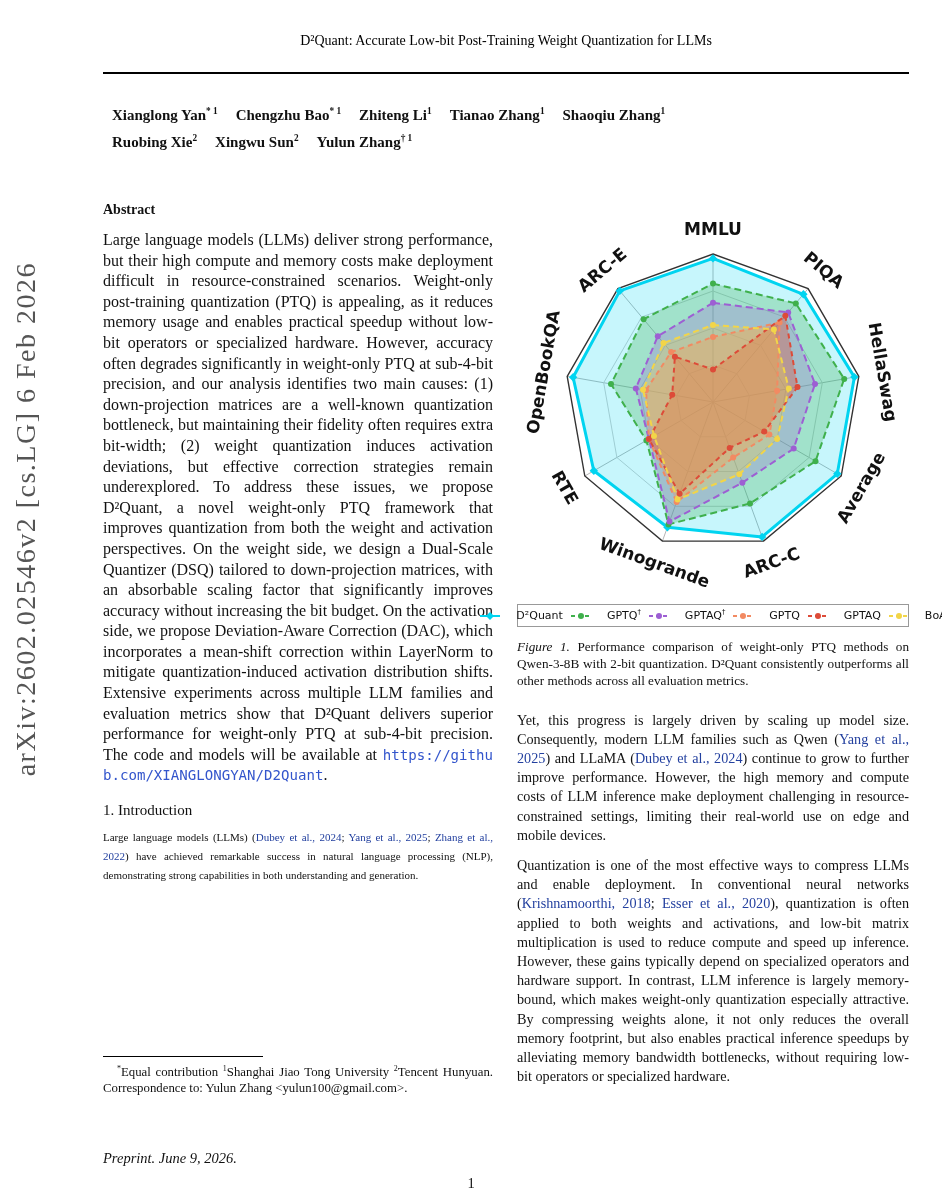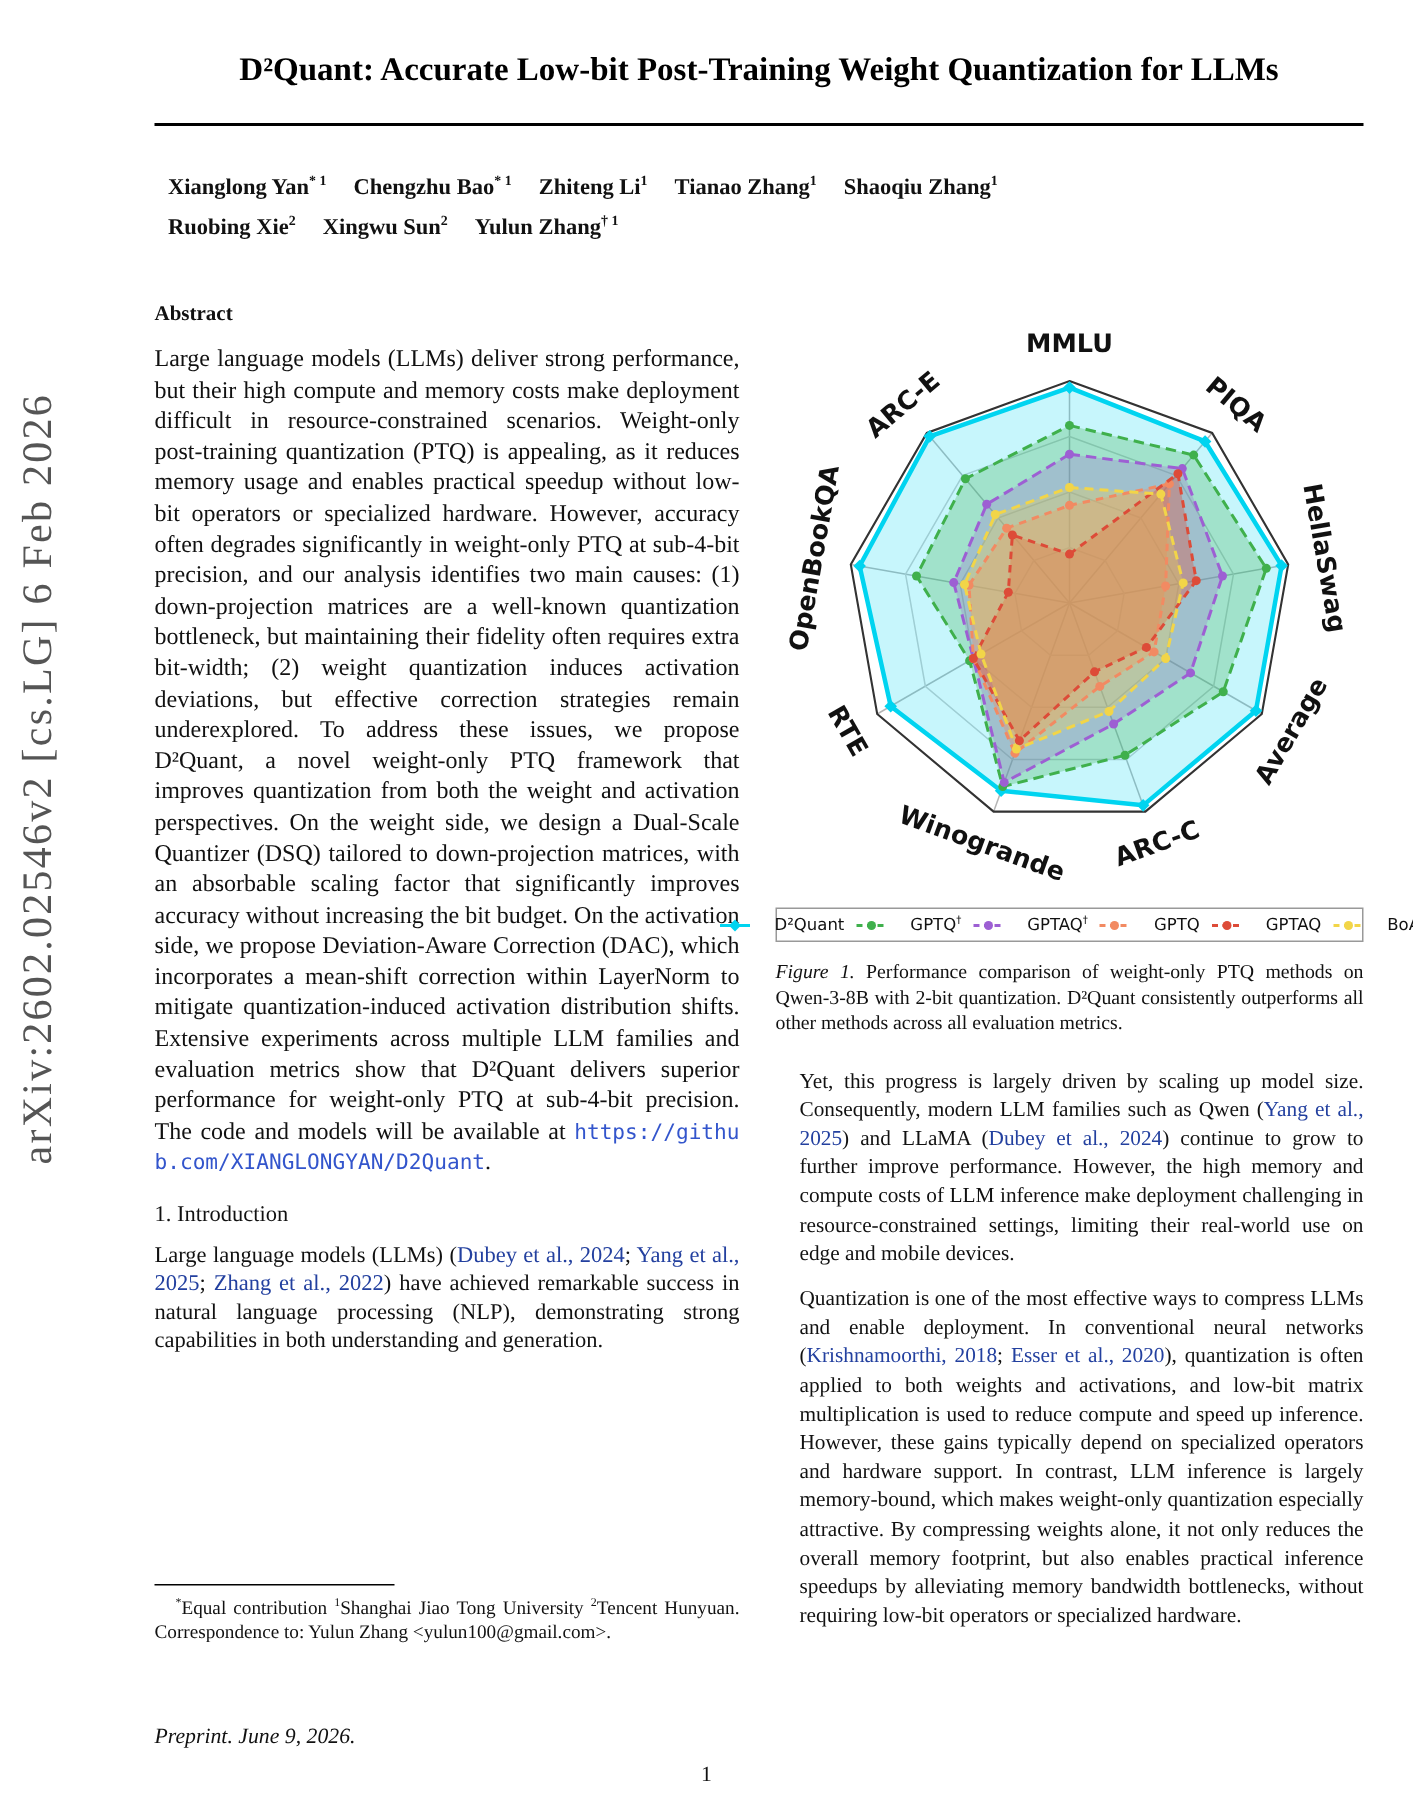--- a/index.html
+++ b/index.html
@@ -15,55 +15,55 @@
     position: absolute; left: 10px; top: 262px;
     writing-mode: vertical-rl; transform: rotate(180deg);
     font-family: "Liberation Serif", serif;
     font-size: 28px; letter-spacing: 1.5px; color: #555;
     white-space: nowrap;
   }
 
   .header { position: absolute; left: 103px; top: 0; width: 806px; }
   .paper-title {
     margin-top: 33px; text-align: center;
-    font-size: 22px; font-weight: bold; color: #000;
+    font-size: 14px; font-weight: normal; color: #000;
   }
   .title-rule { border-bottom: 2px solid #000; margin-top: 23px; }
   .authors { margin-top: 28px; text-align: left; font-weight: bold; font-size: 15px; line-height: 27px; }
   .author { margin: 0 9px; white-space: nowrap; }
 
   .columns { position: absolute; left: 103px; top: 196px; width: 806px; display: flex; gap: 24px; }
   .col-left { width: 390px; flex: none; }
   .col-right { width: 392px; flex: none; }
 
   .abs-head { font-size: 14px; font-weight: bold; margin: 6px 0 12px; }
   .abstract { font-size: 16px; line-height: 20.6px; text-align: justify; }
   .intro-head { font-size: 15px; font-weight: normal; margin: 16px 0 9px; }
-  .intro { font-size: 15px; line-height: 19px; text-align: justify; }
+  .intro { font-size: 11px; line-height: 19px; text-align: justify; }
 
   .cite { color: #23409f; }
   .url { color: #3355cc; font-family: "DejaVu Sans Mono", monospace; font-size: 0.88em; word-break: break-all; }
   .it { font-style: italic; }
 
   .footnote-block { position: absolute; left: 103px; top: 1056px; width: 390px; }
   .fn-rule { width: 160px; border-top: 1px solid #000; margin-bottom: 7px; }
   .footnote { font-size: 12.8px; line-height: 16.4px; text-align: justify; text-indent: 14px; }
   .preprint { position: absolute; left: 103px; top: 1150px; font-style: italic; font-size: 14.5px; }
 
   .figure-block { width: 392px; }
   .legend {
     margin-top: 4px; border: 1px solid #999; background: #fff;
     display: flex; justify-content: center; align-items: center; gap: 7px;
     padding: 4px 4px; font-family: "DejaVu Sans", sans-serif; font-size: 11px;
     white-space: nowrap;
   }
   .lg-item { display: inline-flex; align-items: center; gap: 15px; }
   .caption { margin-top: 11px; font-size: 13.2px; line-height: 17.2px; text-align: justify; }
 
-  .body-paragraphs { margin-top: 21px; margin-left: 16px; }
+  .body-paragraphs { margin-top: 21px; }
   .body-paragraphs p { font-size: 14.2px; line-height: 19.2px; text-align: justify; margin-bottom: 11px; }
 
   .page-number { position: absolute; left: 0; right: 0; bottom: 8px; text-align: center; font-size: 14.5px; }
 </style>
 </head>
 <body>
 
 <div class="arxiv-strip">arXiv:2602.02546v2  [cs.LG]  6 Feb 2026</div>
 
 <div class="header">

